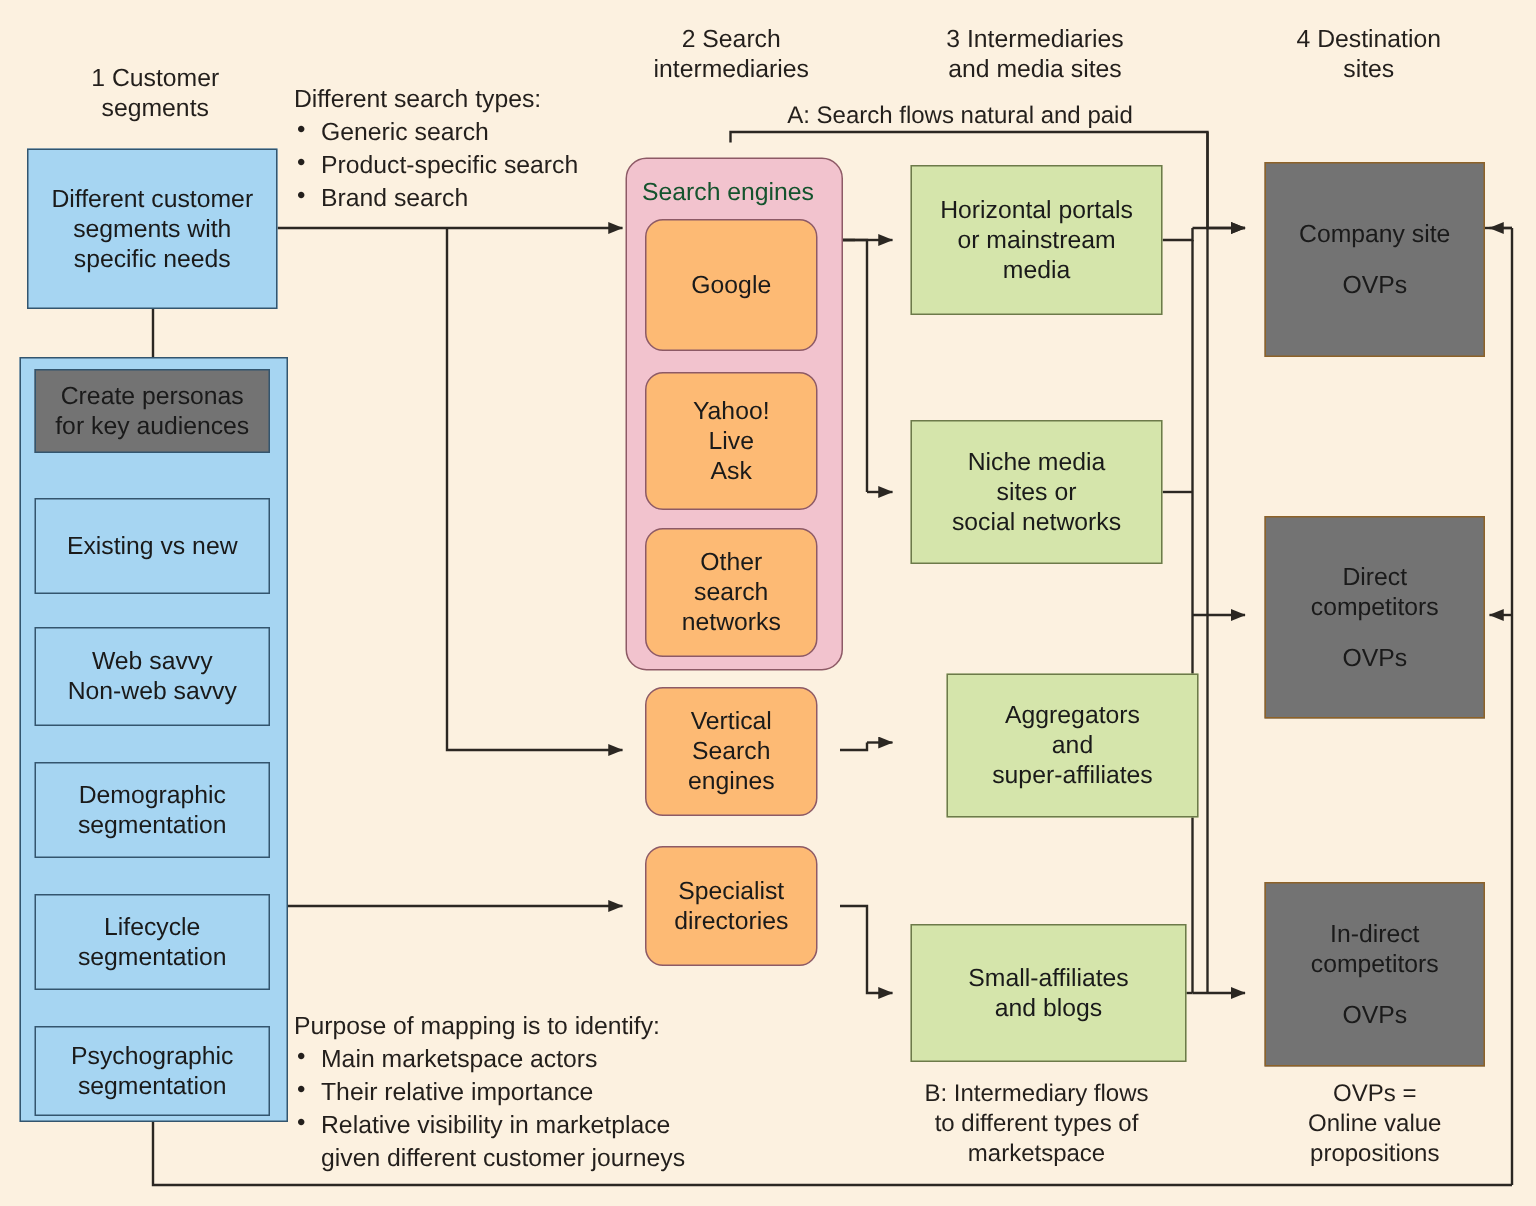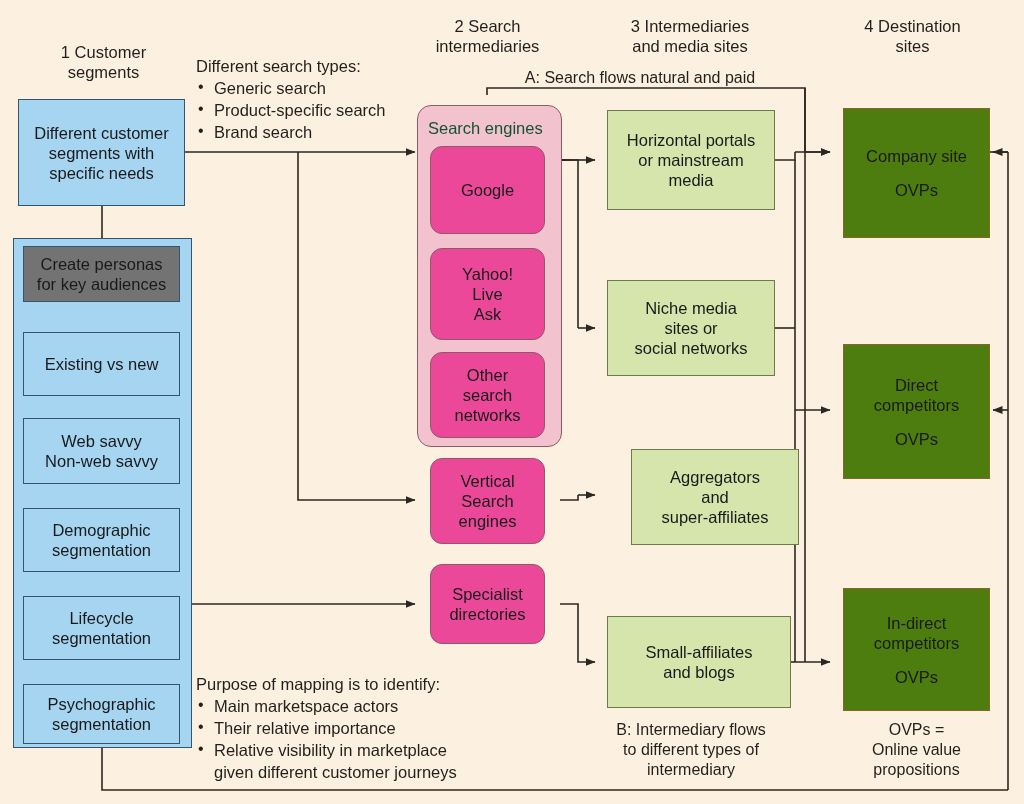--- a/index.html
+++ b/index.html
@@ -10,23 +10,23 @@
     font-family:"Liberation Sans", sans-serif;
     overflow:hidden;
   }
   #wires{position:absolute;left:0;top:0;width:1024px;height:804px;}
   .node{position:absolute;box-sizing:border-box;display:flex;flex-direction:column;
         align-items:center;justify-content:center;text-align:center;color:#1a1a1a;}
   .blue{background:#a6d5f2;border:1px solid #33556e;}
   .bluegroup{background:#a6d5f2;border:1px solid #33556e;}
   .teal{background:#737373;border:1px solid #33556e;}
   .pinkgroup{background:#f2c3ce;border:1px solid #8d5a66;border-radius:14px;}
-  .pink{background:#ec4899;border:1px solid #8d5a66;border-radius:12px;}
+  .pink{background:#fdba74;border:1px solid #8d5a66;border-radius:12px;}
   .green{background:#d5e5ab;border:1px solid #6d7a4a;}
-  .orange{background:#4d7c0f;border:1px solid #8d6228;}
+  .orange{background:#737373;border:1px solid #8d6228;}
   .txt{position:absolute;color:#231f1c;}
   .hdr{font-size:16.5px;line-height:20px;text-align:center;color:#231f1c;}
   .cap{font-size:16px;line-height:20px;text-align:center;color:#231f1c;}
   .listhdr{font-size:16.5px;line-height:21px;}
   ul.bul{margin:0;padding:0;list-style:none;}
   ul.bul li{font-size:16.5px;line-height:22px;position:relative;padding-left:18px;}
   ul.bul li:before{content:"\2022";position:absolute;left:2px;top:-1px;font-size:16px;}
   ul.bul li.nobul{padding-left:18px;}
   ul.bul li.nobul:before{content:"";}
   .nodetext{font-size:16.5px;line-height:20px;}
@@ -245,21 +245,21 @@
       <li>Main marketspace actors</li>
       <li>Their relative importance</li>
       <li>Relative visibility in marketplace</li>
       <li class="nobul">given different customer journeys</li>
     </ul>
   </div>
 
   <div class="txt cap" style="left:596px;top:720px;width:190px;">
     <div>B:  Intermediary flows</div>
     <div>to different types of</div>
-    <div>intermediary</div>
+    <div>marketspace</div>
   </div>
 
   <div class="txt cap" style="left:843px;top:720px;width:147px;">
     <div>OVPs =</div>
     <div>Online value</div>
     <div>propositions</div>
   </div>
 
 </div>
 

